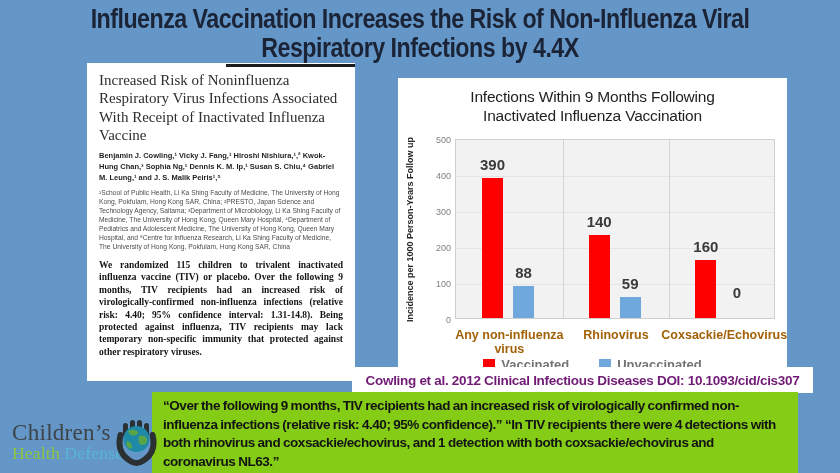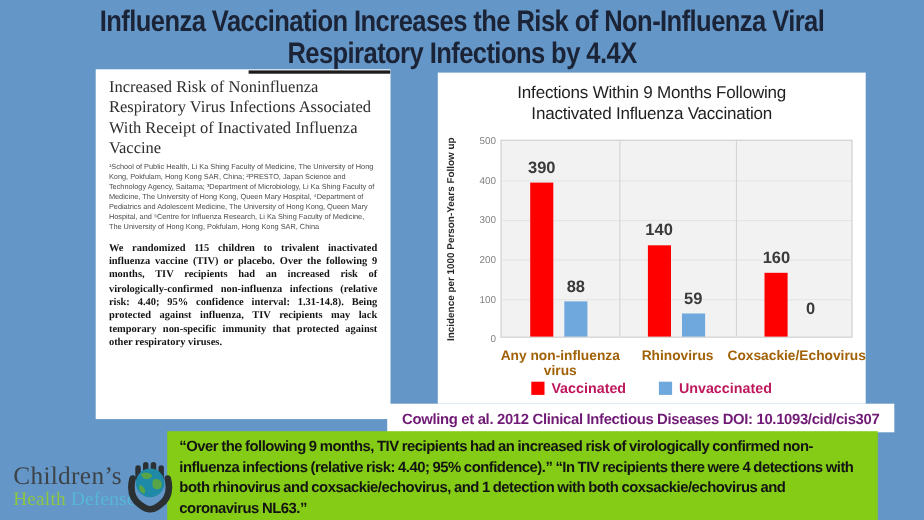--- a/index.html
+++ b/index.html
@@ -54,21 +54,21 @@
   }
   .paper-abstract {
     margin-top: 8px;
     font-family: "Liberation Serif", "DejaVu Serif", serif;
     font-size: 9.5px; font-weight: 700; line-height: 1.3;
     text-align: justify;
     color: #141414;
   }
   
   #chart-panel {
-    position: absolute; left: 398px; top: 66px; width: 389px; height: 301px;
+    position: absolute; left: 398px; top: 78px; width: 389px; height: 301px;
     background: #ffffff;
   }
   .chart-title {
     margin: 9px auto 0 auto; width: 310px;
     text-align: center;
     font-size: 15.5px; line-height: 1.25; letter-spacing: -0.2px;
     color: #1f1f1f;
   }
   .y-axis-label {
     position: absolute; left: 7px; top: 45px; height: 212px;
@@ -97,21 +97,21 @@
     position: absolute; text-align: center;
     font-size: 12.5px; font-weight: 700; line-height: 1.12;
     color: #a16207;
   }
   .legend {
     position: absolute; top: 279px; left: 0; width: 100%;
     display: flex; justify-content: center; gap: 30px;
   }
   .legend-item { display: flex; align-items: center; gap: 6px; }
   .legend-swatch { width: 12px; height: 12px; display: inline-block; }
-  .legend-label { font-size: 13px; font-weight: 700; color: #be185d; }
+  .legend-label { font-size: 13px; font-weight: 700; color: #737373; }
   
   #citation-strip {
     position: absolute; left: 352px; top: 367px; width: 461px; height: 26px;
     background: #ffffff;
     display: flex; align-items: center; justify-content: center;
   }
   #citation-strip .citation-text {
     font-size: 13.5px; font-weight: 700; letter-spacing: -0.3px;
     color: #701a75; white-space: nowrap;
   }
@@ -149,20 +149,21 @@
 <div id="slide">
 
   <h1 id="slide-title">
     <span>Influenza Vaccination Increases the Risk of Non-Influenza Viral</span>
     <span>Respiratory Infections by 4.4X</span>
   </h1>
 
   <div id="paper-panel">
     <div class="paper-topline"></div>
     <div class="paper-title">Increased Risk of Noninfluenza Respiratory Virus Infections Associated With Receipt of Inactivated Influenza Vaccine</div>
+    <div class="paper-authors">Benjamin J. Cowling,¹ Vicky J. Fang,¹ Hiroshi Nishiura,¹,² Kwok-Hung Chan,³ Sophia Ng,¹ Dennis K. M. Ip,¹ Susan S. Chiu,⁴ Gabriel M. Leung,¹ and J. S. Malik Peiris¹,⁵</div>
     <div class="paper-affiliations">¹School of Public Health, Li Ka Shing Faculty of Medicine, The University of Hong Kong, Pokfulam, Hong Kong SAR, China; ²PRESTO, Japan Science and Technology Agency, Saitama; ³Department of Microbiology, Li Ka Shing Faculty of Medicine, The University of Hong Kong, Queen Mary Hospital, ⁴Department of Pediatrics and Adolescent Medicine, The University of Hong Kong, Queen Mary Hospital, and ⁵Centre for Influenza Research, Li Ka Shing Faculty of Medicine, The University of Hong Kong, Pokfulam, Hong Kong SAR, China</div>
     <div class="paper-abstract">We randomized 115 children to trivalent inactivated influenza vaccine (TIV) or placebo. Over the following 9 months, TIV recipients had an increased risk of virologically-confirmed non-influenza infections (relative risk: 4.40; 95% confidence interval: 1.31-14.8). Being protected against influenza, TIV recipients may lack temporary non-specific immunity that protected against other respiratory viruses.</div>
   </div>
 
   <div id="chart-panel">
     <div class="chart-title">Infections Within 9 Months Following Inactivated Influenza Vaccination</div>
     <div class="y-axis-label">Incidence per 1000 Person-Years Follow up</div>
     <div class="plot-area">
         <div class="gridline-h" style="top: 144px;"></div>
         <div class="gridline-h" style="top: 108px;"></div>

